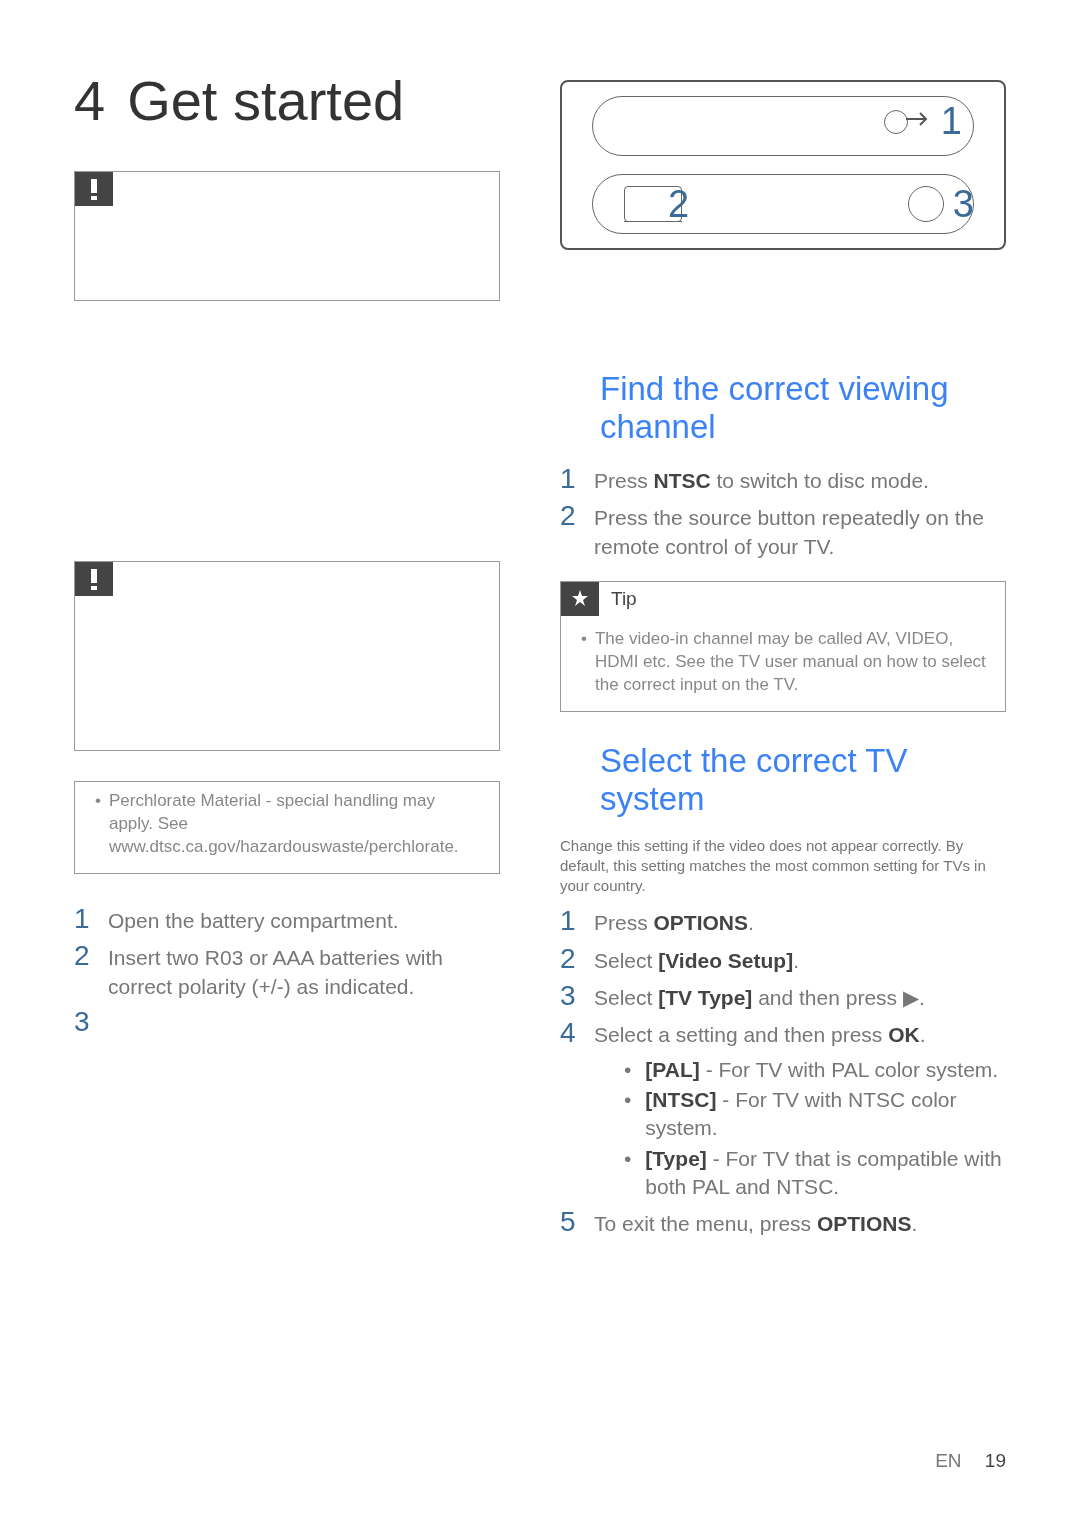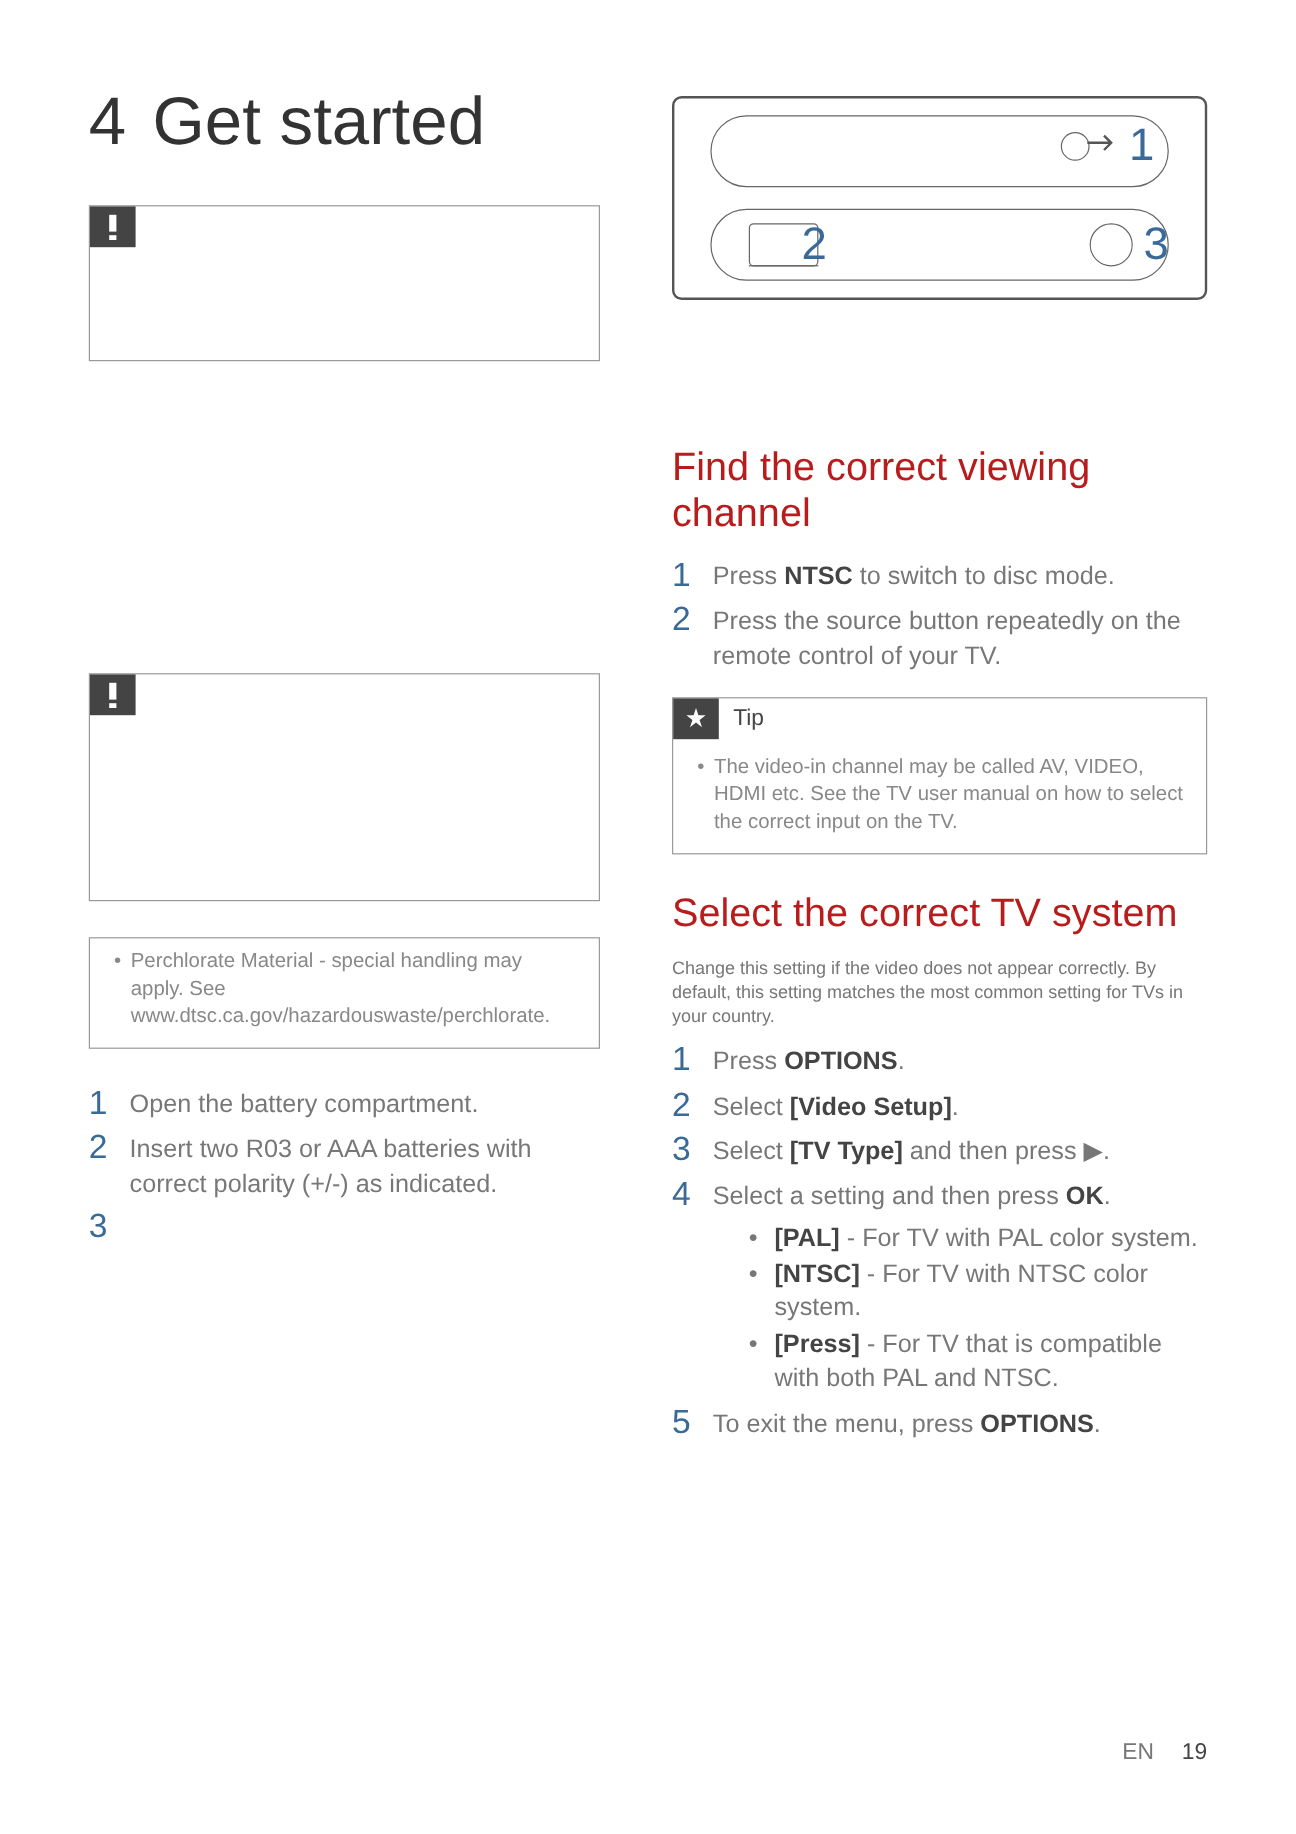--- a/index.html
+++ b/index.html
@@ -113,23 +113,24 @@
       font-size: 38px;
       color: #3a6a98;
       font-weight: 300;
     }
     .illustration .c1 { top: 18px; right: 42px; }
     .illustration .c2 { bottom: 22px; left: 106px; }
     .illustration .c3 { bottom: 22px; right: 30px; }
     .h2 {
       font-size: 33px;
       font-weight: 300;
-      color: #b91c1c;
+      color: #3b82f6;
       margin-bottom: 18px;
       line-height: 1.15;
+      margin-left: 40px;
     }
     .section-para {
       font-size: 15px;
       color: #777;
       line-height: 1.35;
       margin-bottom: 10px;
     }
     .sub-bullets {
       list-style: none;
       padding-left: 30px;
@@ -330,21 +331,21 @@
               <li>
                 <span class="sub-dot">•</span>
                 <span><span class="strong">[PAL]</span><span> - For TV with PAL color system.</span></span>
               </li>
               <li>
                 <span class="sub-dot">•</span>
                 <span><span class="strong">[NTSC]</span><span> - For TV with NTSC color system.</span></span>
               </li>
               <li>
                 <span class="sub-dot">•</span>
-                <span><span class="strong">[Press]</span><span> - For TV that is compatible with both PAL and NTSC.</span></span>
+                <span><span class="strong">[Type]</span><span> - For TV that is compatible with both PAL and NTSC.</span></span>
               </li>
             </ul>
           </li>
           <li>
             <span class="step-num">5</span>
             <span class="step-text"><span>To exit the menu, press </span><span class="strong">OPTIONS</span><span>.</span></span>
           </li>
         </ol>
     </div>
   </div>

